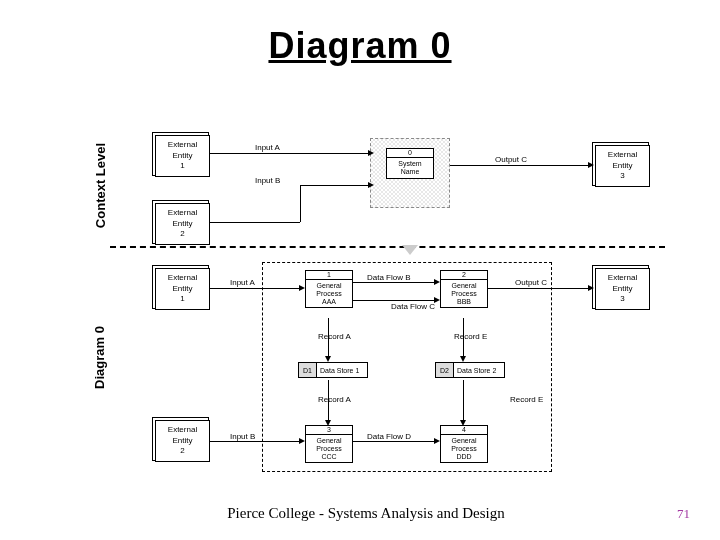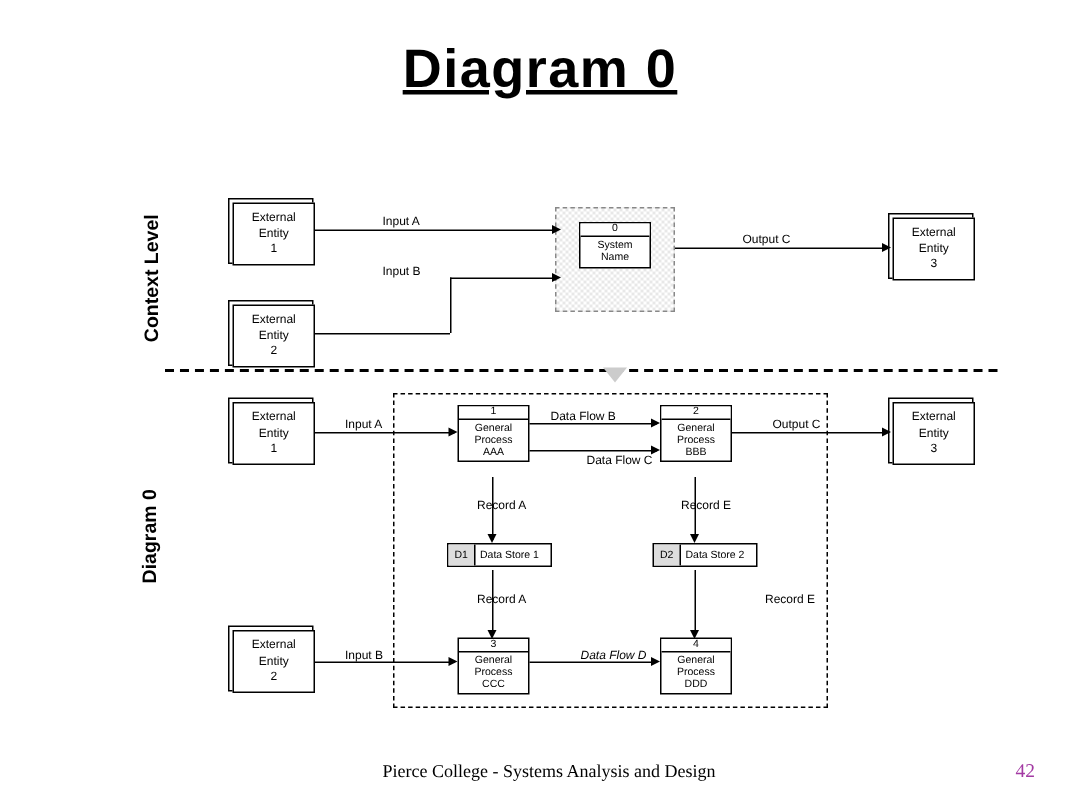--- a/index.html
+++ b/index.html
@@ -14,21 +14,21 @@
   .procbox { position: absolute; border: 1px solid #000; background: #fff; font-size: 7px; text-align: center; width: 48px; }
   .prochead { border-bottom: 1px solid #000; background: #fff; line-height: 1.2; font-size: 7px; }
   .procbody { padding: 2px 1px; line-height: 1.1; }
   .dstore { position: absolute; border: 1px solid #000; background: #fff; height: 16px; display: flex; font-size: 7px; width: 70px; }
   .dshead { border-right: 1px solid #000; width: 18px; background: #ddd; display: flex; align-items: center; justify-content: center; }
   .dsbody { flex: 1; display: flex; align-items: center; padding-left: 3px; }
   .dashbox { position: absolute; border: 1.5px dashed #000; }
   .arrow-line { position: absolute; background: #000; height: 1px; }
   .arrow-head-r { position: absolute; width: 0; height: 0; border-top: 3px solid transparent; border-bottom: 3px solid transparent; border-left: 6px solid #000; }
   .arrow-head-d { position: absolute; width: 0; height: 0; border-left: 3px solid transparent; border-right: 3px solid transparent; border-top: 6px solid #000; }
-  .footer { position: absolute; bottom: 18px; width: 100%; text-align: center; font-size: 12px; font-family: 'Times New Roman', serif; padding-left: 12px; }
+  .footer { position: absolute; bottom: 18px; width: 100%; text-align: center; font-size: 15px; font-family: 'Times New Roman', serif; padding-left: 12px; }
   .pagenum { position: absolute; right: 30px; bottom: 18px; color: #a33aa3; font-size: 13px; font-family: 'Times New Roman', serif; }
   .downarrow { position: absolute; width: 16px; height: 10px; }
   .downarrow::before { content: ''; position: absolute; width: 0; height: 0; border-left: 8px solid transparent; border-right: 8px solid transparent; border-top: 10px solid #ccc; }
 </style>
 </head>
 <body>
 
 <div class="title">Diagram 0</div>
 
 <div class="canvas">
@@ -161,18 +161,18 @@
   <div class="arrow-line" style="left:463px; top:380px; width:1px; height:42px;"></div>
   <div class="arrow-head-d" style="left:460px; top:420px;"></div>
   <div class="flowlabel" style="left:510px; top:395px;">Record E</div>
 
   <div class="arrow-line" style="left:210px; top:441px; width:93px;"></div>
   <div class="arrow-head-r" style="left:299px; top:438px;"></div>
   <div class="flowlabel" style="left:230px; top:432px;">Input B</div>
 
   <div class="arrow-line" style="left:353px; top:441px; width:85px;"></div>
   <div class="arrow-head-r" style="left:434px; top:438px;"></div>
-  <div class="flowlabel" style="left:387px; top:432px;font-style:italic;">Data Flow D</div>
+  <div class="flowlabel" style="left:367px; top:432px;">Data Flow D</div>
 
 </div>
 
 <div class="footer">Pierce College - Systems Analysis and Design</div>
-<div class="pagenum">42</div>
+<div class="pagenum">71</div>
 
 </body></html>

